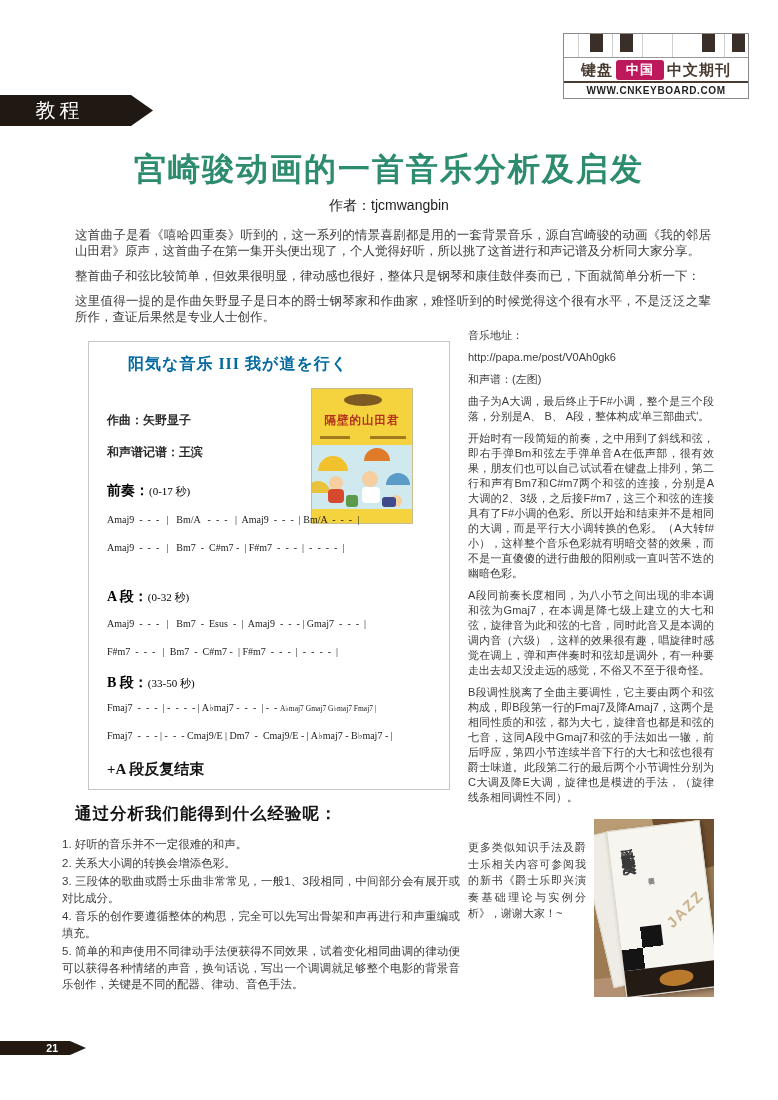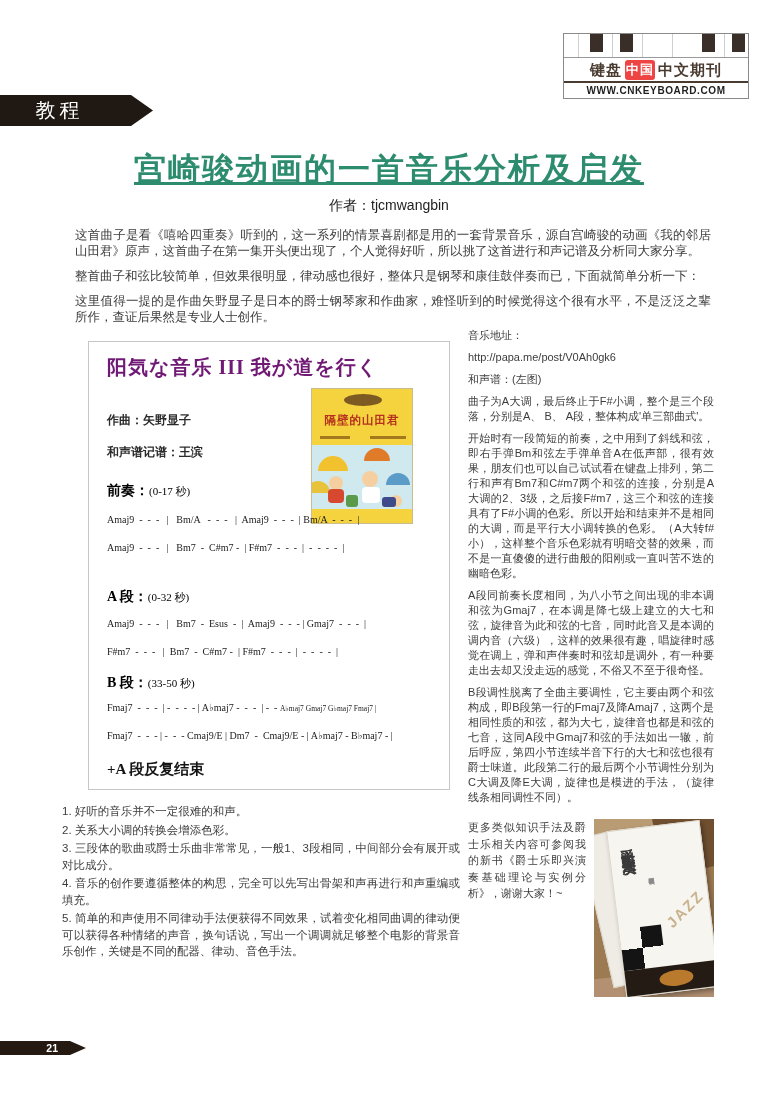--- a/index.html
+++ b/index.html
@@ -6,21 +6,21 @@
   .page{position:relative;width:778px;height:1100px;background:#fff;overflow:hidden;
         font-family:"Liberation Sans","DejaVu Sans",sans-serif;color:#3c3c3c;}
 
   
   .masthead{position:absolute;left:563px;top:33px;width:184px;border:1px solid #8a8a8a;background:#fff;}
   .keys{position:relative;height:23px;border-bottom:1px solid #999;background:#fff;}
   .keys .sep{position:absolute;top:0;bottom:0;width:1px;background:#cfcfcf;}
   .keys .bkey{position:absolute;top:0;width:13px;height:18px;background:#3a2f28;}
   .brandrow{display:flex;align-items:center;justify-content:center;gap:3px;padding:2px 2px 1px 2px;}
   .brand-txt{font-weight:bold;font-size:15px;color:#4a3b30;letter-spacing:1px;white-space:nowrap;}
-  .brand-cn{background:#ef4444;color:#fff;font-weight:bold;font-size:13px;padding:1px 1px;border-radius:3px;letter-spacing:1px;}
+  .brand-cn{background:#be185d;color:#fff;font-weight:bold;font-size:13px;padding:1px 10px;border-radius:3px;letter-spacing:1px;}
   .logo-url{border-top:2px solid #4a3b30;text-align:center;font-weight:bold;font-size:10px;
             letter-spacing:0.6px;color:#1e1e1e;padding:2px 0 2px 0;font-family:"Liberation Sans",sans-serif;}
 
   
   .tag-band{position:absolute;left:0;top:95px;width:153px;height:31px;background:#201812;
             clip-path:polygon(0 0,131px 0,153px 50%,131px 100%,0 100%);
             color:#fff;font-size:20px;letter-spacing:4px;display:flex;align-items:center;
             justify-content:center;padding-right:34px;box-sizing:border-box;}
 
   
@@ -29,21 +29,21 @@
   .art-author{position:absolute;left:0;top:197px;width:778px;text-align:center;font-size:14px;color:#222;}
 
   
   .intro{position:absolute;left:75px;top:227px;width:636px;font-size:12.5px;line-height:16px;text-align:justify;}
   .intro p{margin:0 0 9px 0;}
 
   
   .score-box{position:absolute;left:88px;top:341px;width:362px;height:449px;border:1px solid #c6c6c6;
              background:#fff;box-sizing:border-box;}
   .score-box .abs{position:absolute;left:18px;}
-  .score-title{top:12px;font-family:"Liberation Serif","DejaVu Serif",serif;font-size:20px;font-weight:bold;color:#701a75;letter-spacing:1px;}
+  .score-title{top:12px;font-family:"Liberation Serif","DejaVu Serif",serif;font-size:16px;font-weight:bold;color:#0369a1;letter-spacing:1px;margin-left:21px;}
   .score-credit{font-size:12px;font-weight:bold;color:#2b2b2b;}
   .sec-label{font-family:"Liberation Serif","DejaVu Serif",serif;font-size:14px;font-weight:bold;color:#000000;}
   .sec-time{font-size:11px;font-weight:normal;}
   .chord{font-family:"Liberation Serif","DejaVu Serif",serif;font-size:10px;white-space:pre;color:#1a1a1a;}
   .chord-small{font-size:7.5px;}
   .score-ending{font-family:"Liberation Serif","DejaVu Serif",serif;font-size:15px;font-weight:bold;color:#141414;}
 
   
   .cover{position:absolute;left:222px;top:46px;width:102px;height:136px;border:1px solid #c9bd90;
          box-sizing:border-box;background:#f4d33f;overflow:hidden;}
@@ -52,21 +52,21 @@
                font-weight:bold;font-size:11.5px;font-family:"Liberation Serif","DejaVu Serif",serif;letter-spacing:1px;}
   .cover-credit{position:absolute;height:3px;background:#a3791e;top:47px;}
   .cover-sky{position:absolute;left:0;top:56px;width:100%;height:64px;background:#cfe9ef;}
 
   
   .sidebar{position:absolute;left:468px;top:328px;width:246px;font-size:11px;line-height:15px;
            color:#3c3c3c;text-align:justify;}
   .sidebar p{margin:0 0 7px 0;}
   .sidebar .plain{text-align:left;}
   .book-row{display:flex;gap:8px;margin-top:14px;}
-  .book-note{width:118px;font-size:11px;line-height:16.5px;text-align:justify;}
+  .book-note{width:118px;font-size:11px;line-height:16.5px;text-align:justify;margin-top:20px;}
   .book-photo{position:relative;width:120px;height:178px;background:#9c7a52;overflow:hidden;flex-shrink:0;}
   .paper1{position:absolute;left:-20px;top:-18px;width:90px;height:70px;background:#b99b74;transform:rotate(18deg);}
   .paper2{position:absolute;right:-24px;top:-10px;width:80px;height:60px;background:#6f4f2f;transform:rotate(-14deg);}
   .paper3{position:absolute;left:-10px;bottom:-16px;width:140px;height:40px;background:#b29071;transform:rotate(-6deg);}
   .book-back{position:absolute;left:2px;top:14px;width:26px;height:152px;background:#efece6;border:1px solid #d8d2c6;transform:rotate(-13deg);}
   .book-front{position:absolute;left:22px;top:6px;width:92px;height:166px;background:#f7f5f0;border:1px solid #dcd6ca;
               transform:rotate(-7deg);box-shadow:2px 3px 5px rgba(0,0,0,0.35);}
   .book-vtitle{position:absolute;left:10px;top:8px;writing-mode:vertical-rl;font-family:"Liberation Serif","DejaVu Serif",serif;
                font-weight:bold;font-size:14px;color:#3a3a3a;letter-spacing:2px;height:130px;}
   .book-vsub{position:absolute;left:30px;top:46px;writing-mode:vertical-rl;font-size:6px;color:#8a8a8a;height:70px;}
@@ -109,21 +109,21 @@
     <div class="brandrow">
       <span class="brand-txt">键盘</span>
       <span class="brand-cn">中国</span>
       <span class="brand-txt">中文期刊</span>
     </div>
     <div class="logo-url">WWW.CNKEYBOARD.COM</div>
   </div>
 
   <div class="tag-band">教程</div>
 
-  <h1 class="art-title" style="margin:0;text-decoration:underline;">宫崎骏动画的一首音乐分析及启发</h1>
+  <h1 class="art-title" style="margin:0;">宫崎骏动画的一首音乐分析及启发</h1>
   <div class="art-author">作者：tjcmwangbin</div>
 
   <div class="intro">
     <p>这首曲子是看《嘻哈四重奏》听到的，这一系列的情景喜剧都是用的一套背景音乐，源自宫崎骏的动画《我的邻居山田君》原声，这首曲子在第一集开头便出现了，个人觉得好听，所以挑了这首进行和声记谱及分析同大家分享。</p>
     <p>整首曲子和弦比较简单，但效果很明显，律动感也很好，整体只是钢琴和康佳鼓伴奏而已，下面就简单分析一下：</p>
     <p>这里值得一提的是作曲矢野显子是日本的爵士钢琴家和作曲家，难怪听到的时候觉得这个很有水平，不是泛泛之辈所作，查证后果然是专业人士创作。</p>
   </div>
 
   <div class="score-box">
     <div class="abs score-title">阳気な音乐 III  我が道を行く</div>
@@ -196,20 +196,21 @@
           <div class="book-check"></div>
           <div class="book-strip">
             <div class="amber"></div>
           </div>
         </div>
       </div>
     </div>
   </div>
 
   <div class="experience">
+    <h2 class="exp-heading">通过分析我们能得到什么经验呢：</h2>
     <ul>
       <li>1. 好听的音乐并不一定很难的和声。</li>
       <li>2. 关系大小调的转换会增添色彩。</li>
       <li>3. 三段体的歌曲或爵士乐曲非常常见，一般1、3段相同，中间部分会有展开或对比成分。</li>
       <li>4. 音乐的创作要遵循整体的构思，完全可以先写出骨架和声再进行和声重编或填充。</li>
       <li>5. 简单的和声使用不同律动手法便获得不同效果，试着变化相同曲调的律动便可以获得各种情绪的声音，换句话说，写出一个调调就足够整个电影的背景音乐创作，关键是不同的配器、律动、音色手法。</li>
     </ul>
   </div>
 
   <div class="page-band">

